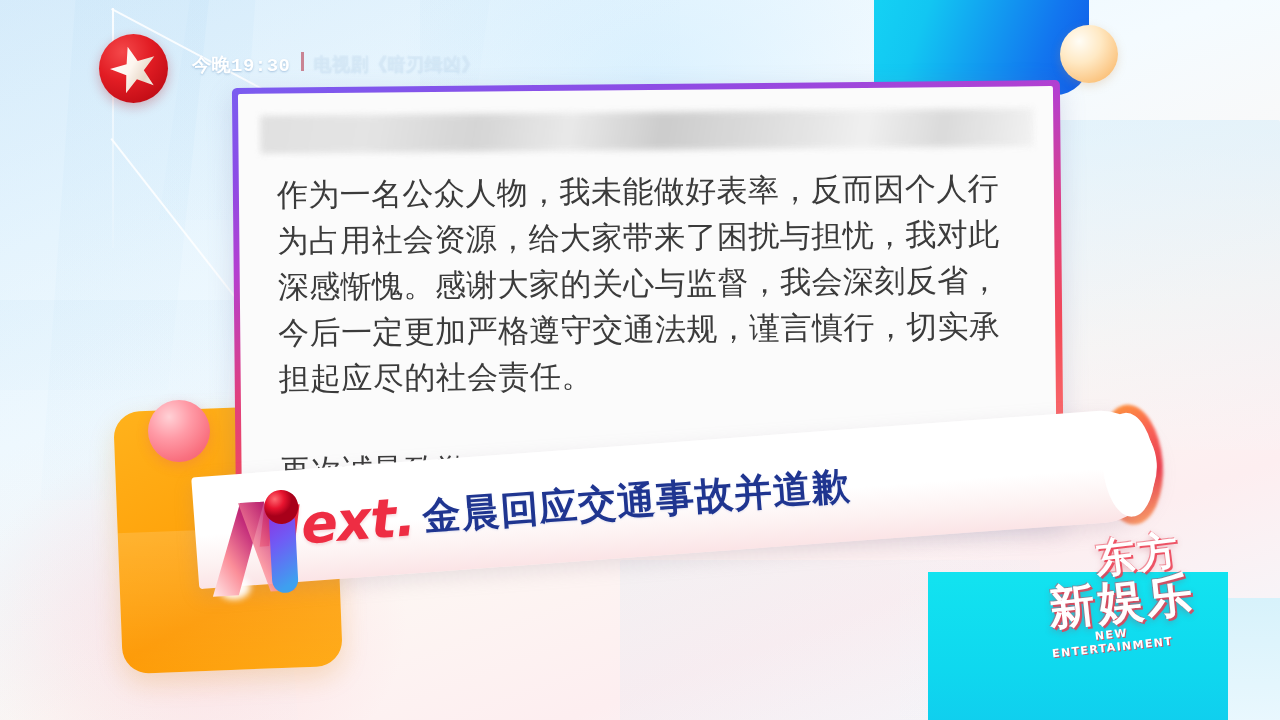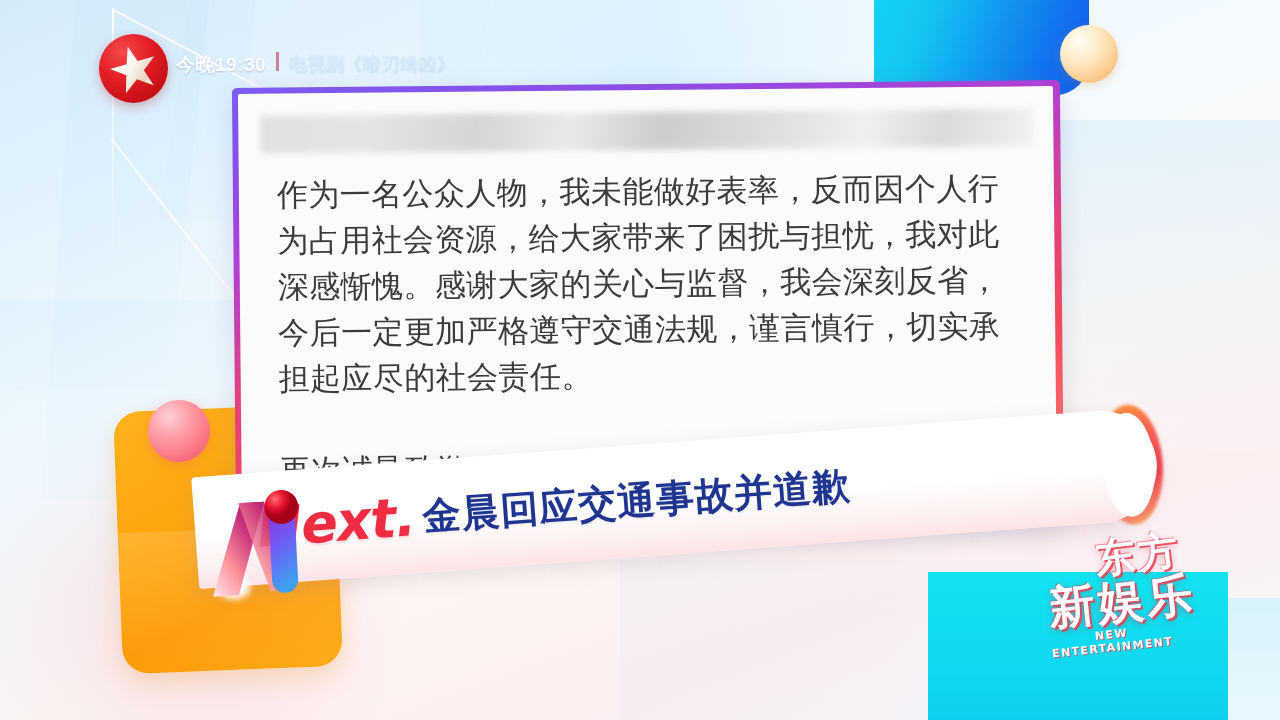--- a/index.html
+++ b/index.html
@@ -143,24 +143,25 @@
     left: 50%; top: 50%;
     width: 48px; height: 48px;
     margin: -24px 0 0 -24px;
     background: linear-gradient(135deg, #ffffff 0%, #fdf6ef 45%, #e8d8c8 70%, #ffffff 100%);
     clip-path: polygon(50% 2%, 62% 36%, 98% 36%, 69% 58%, 80% 94%, 50% 72%, 20% 94%, 31% 58%, 2% 36%, 38% 36%);
     transform: rotate(-16deg);
   }
 
   .top-text {
     position: absolute;
-    left: 176px; top: 52px;
+    left: 192px; top: 52px;
     display: flex; 
     gap: 10px;
     white-space: nowrap;
+    font-family: Liberation Mono, monospace;
   }
   .top-time {
     font-size: 19px;
     font-weight: 700;
     color: #ffffff;
     letter-spacing: .5px;
     text-shadow: 0 1px 2px rgba(120,160,200,.55);
   }
   .top-div {
     width: 3px; height: 19px;

